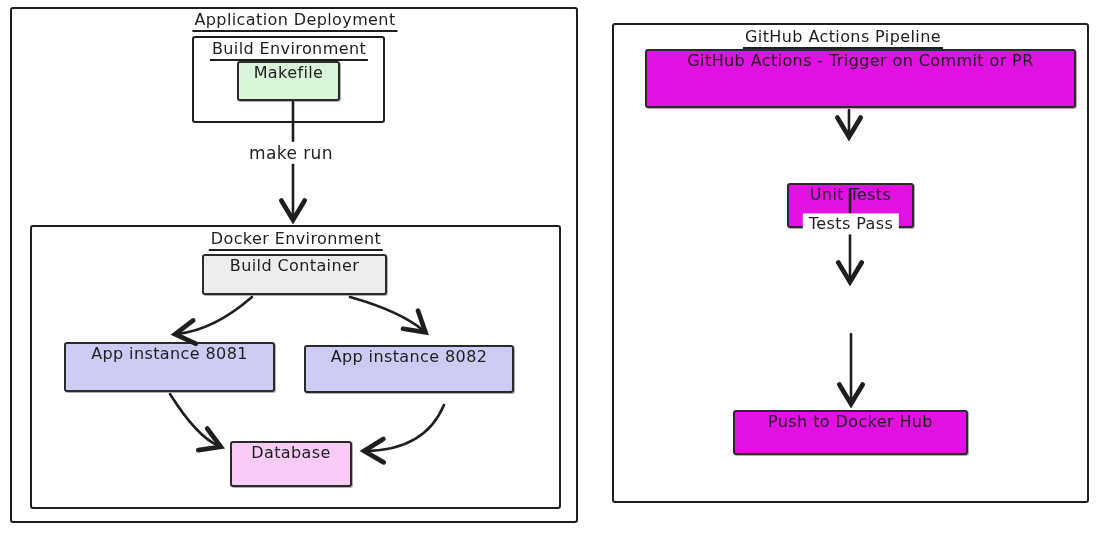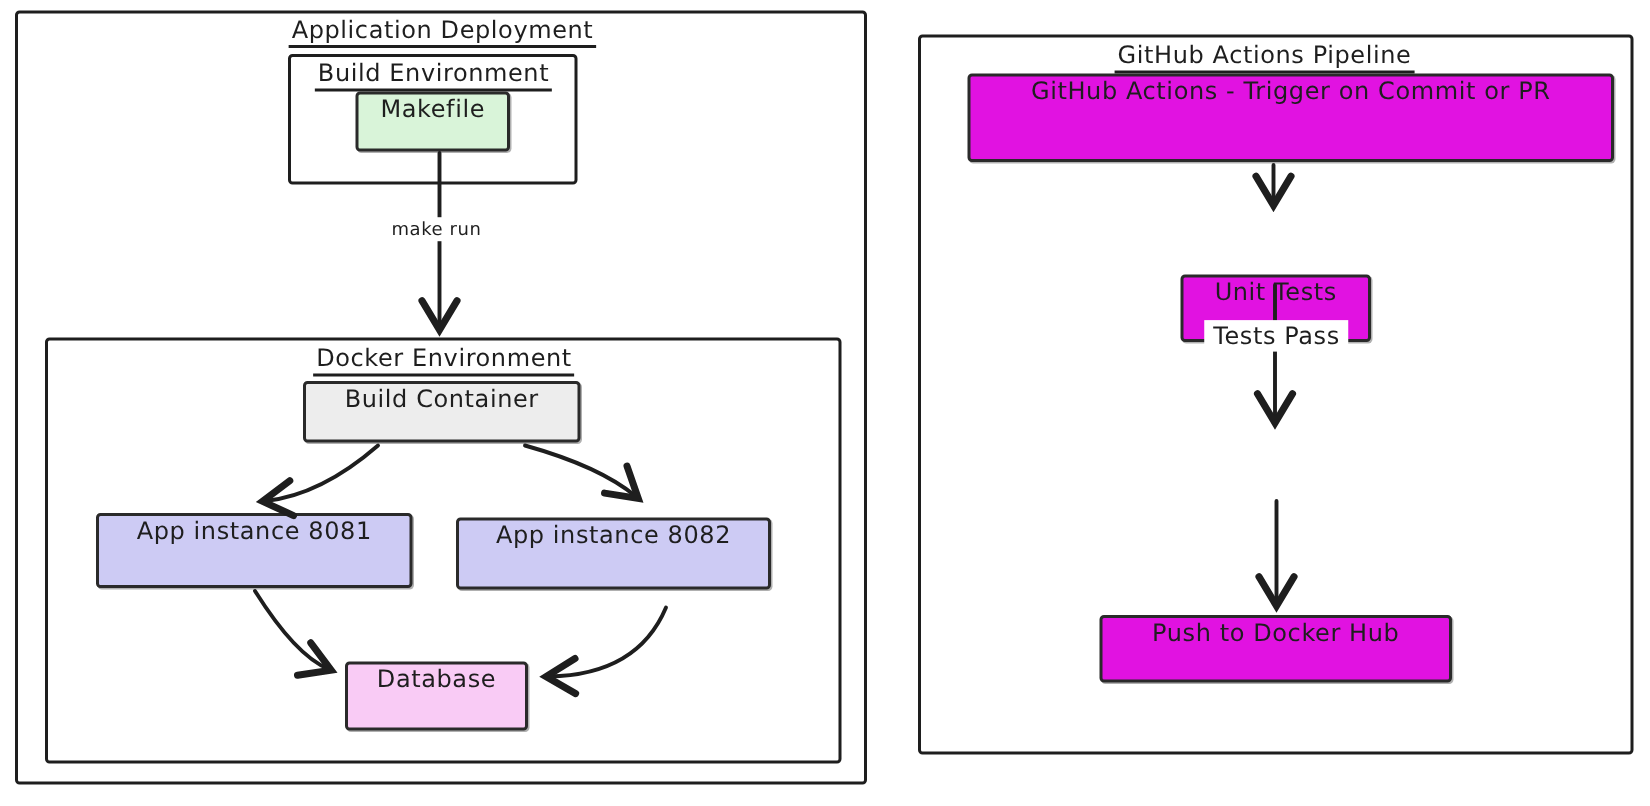--- a/index.html
+++ b/index.html
@@ -40,21 +40,21 @@
     font-size: 16px;
     letter-spacing: 0.4px;
     white-space: nowrap;
     box-shadow: 1px 1px 0 rgba(30,30,30,0.35);
   }
   .edge-label {
     position: absolute;
     transform: translate(-50%, -50%);
     background: #ffffff;
     padding: 1px 6px;
-    font-size: 12px;
+    font-size: 17px;
     letter-spacing: 0.4px;
     white-space: nowrap;
     line-height: 1.2;
   }
   svg.arrows {
     position: absolute;
     left: 0; top: 0;
     width: 1100px; height: 537px;
     pointer-events: none;
   }

